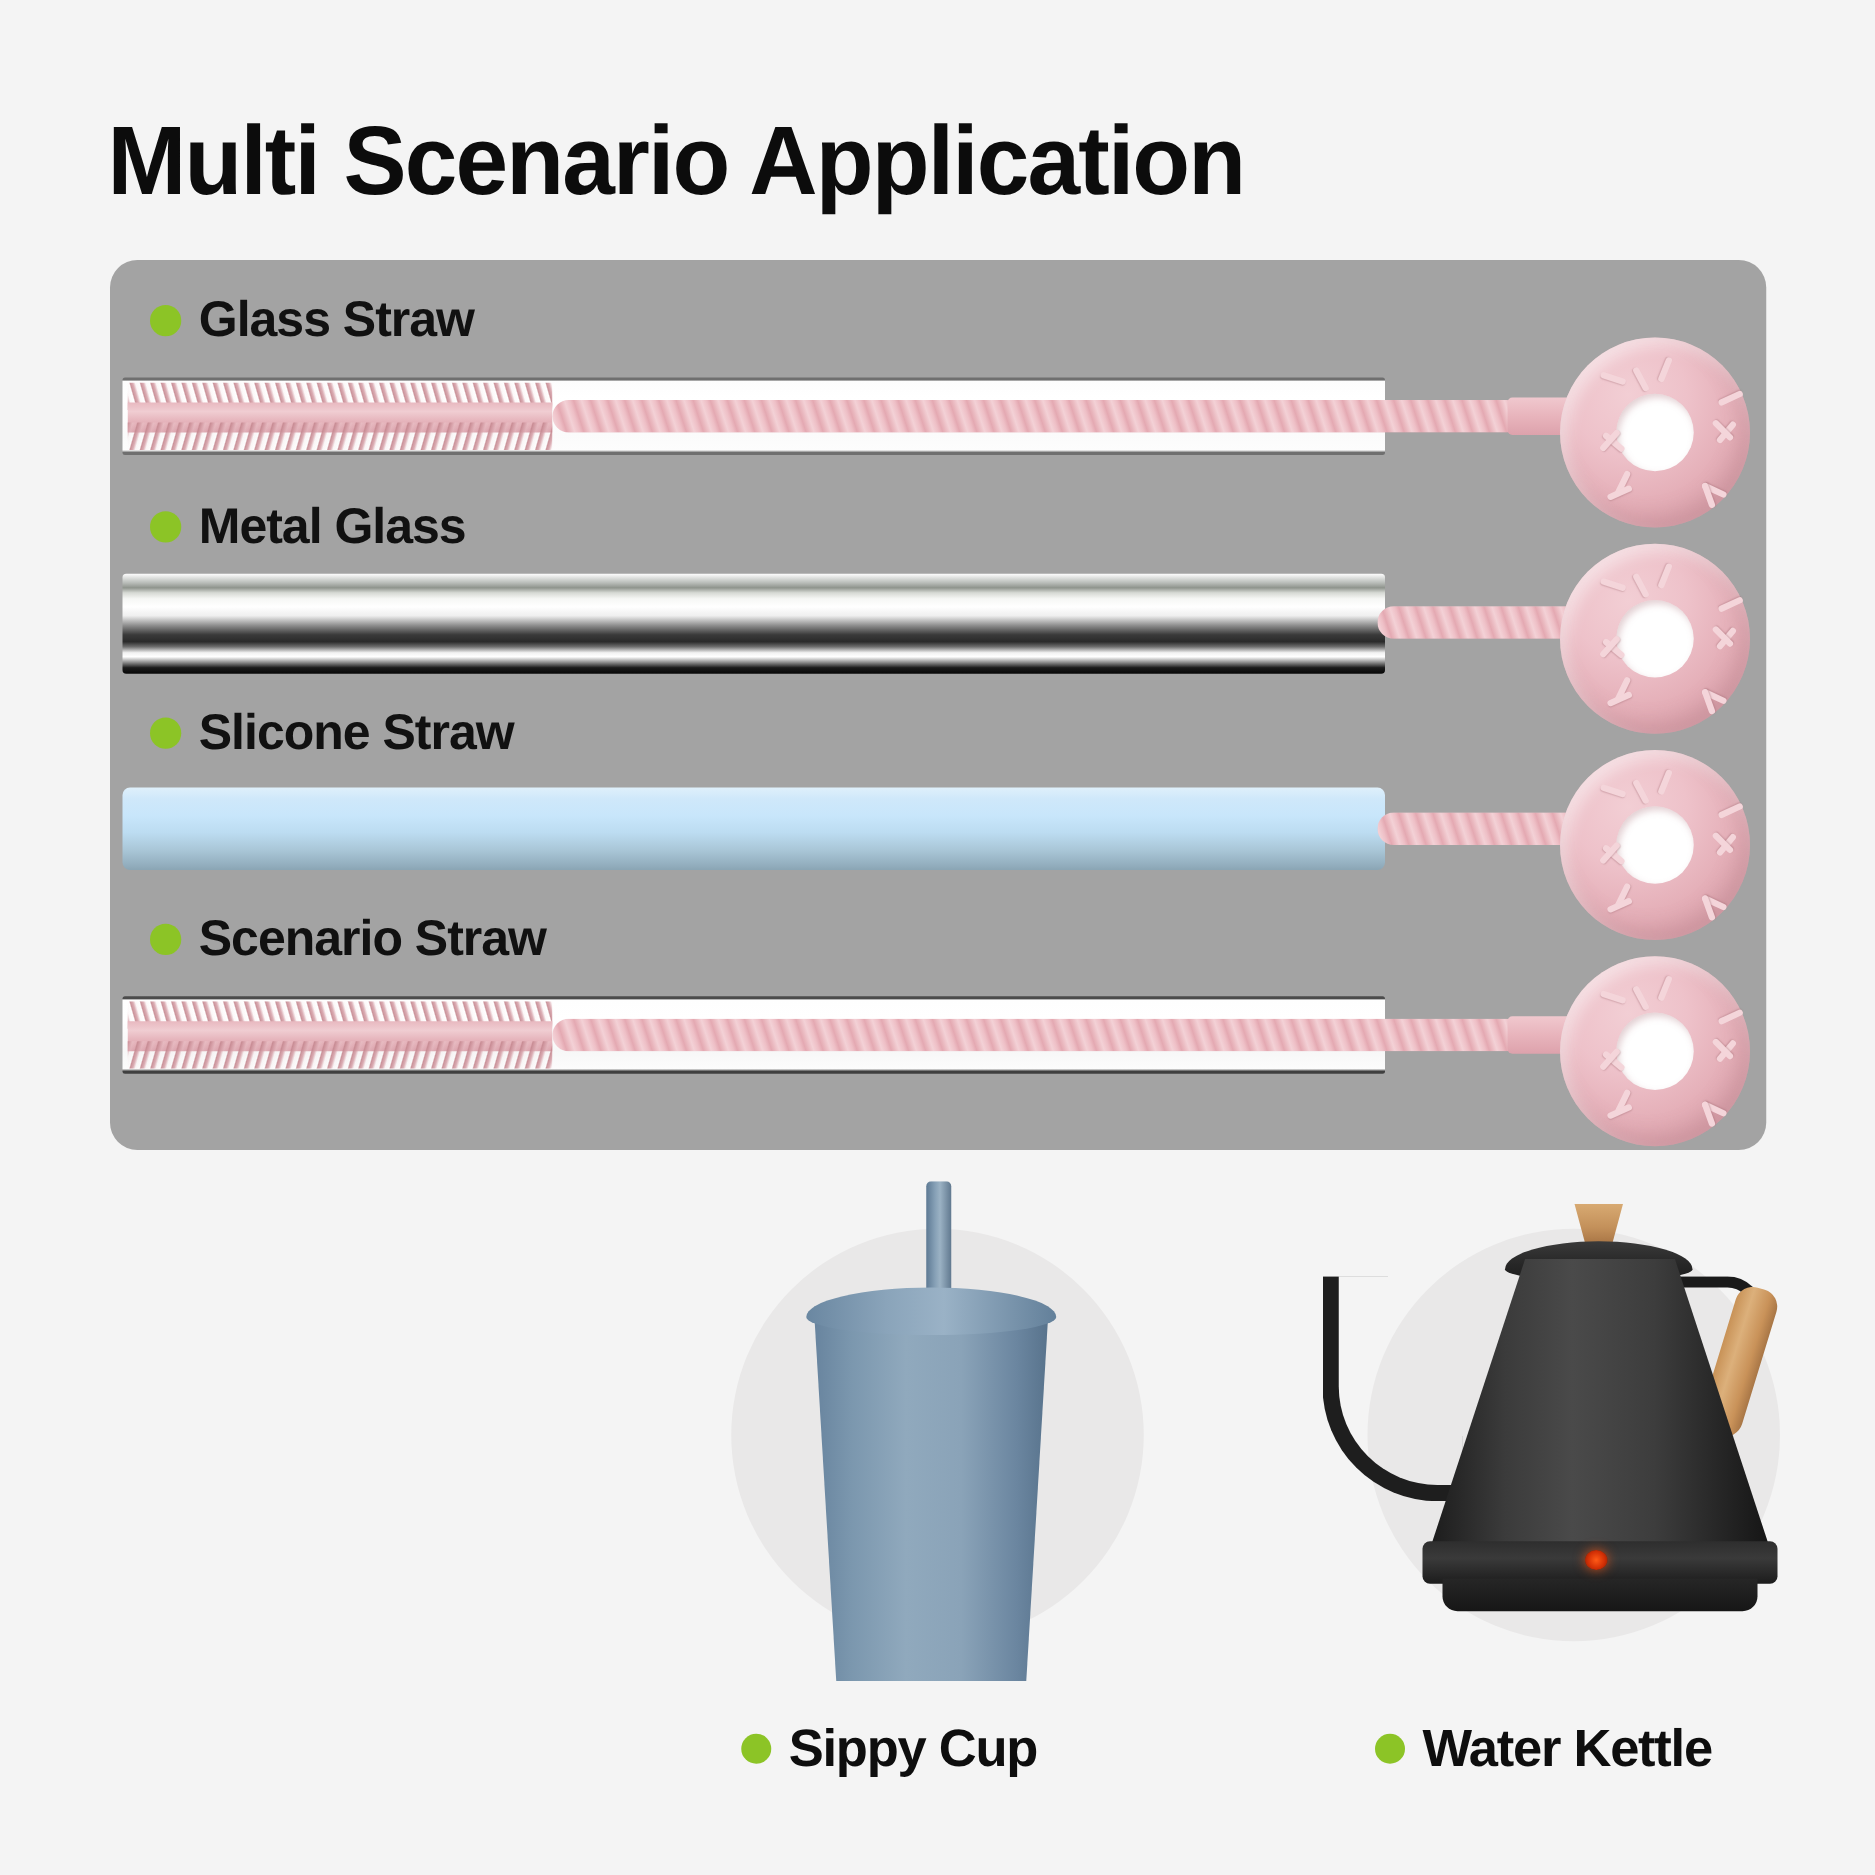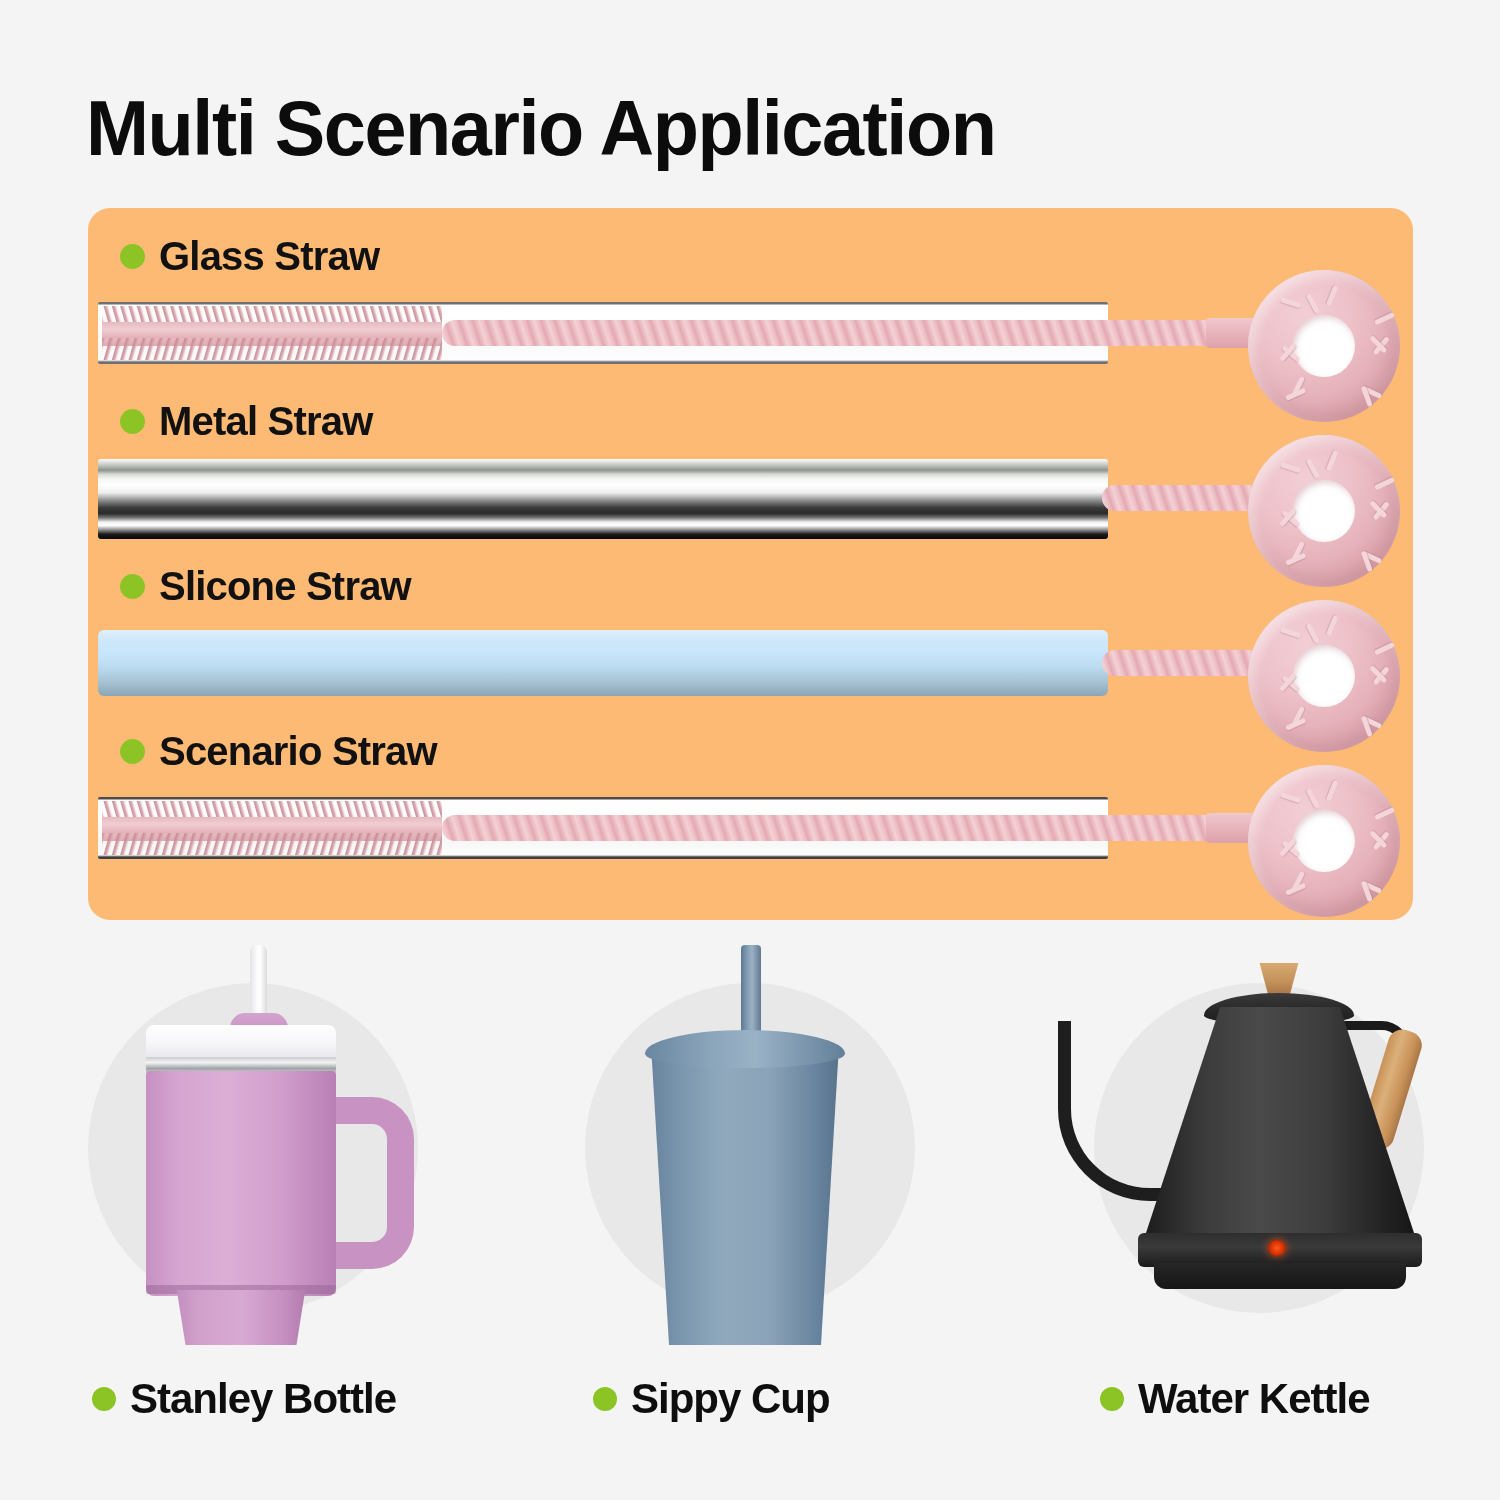--- a/index.html
+++ b/index.html
@@ -34,21 +34,21 @@
     transform-origin: left center;
   }
 
   
   .card {
     position: absolute;
     left: 88px;
     top: 208px;
     width: 1325px;
     height: 712px;
-    background: #fdba74;
+    background: #a3a3a3;
     border-radius: 22px;
   }
 
   
   .straw-row {
     position: absolute;
     left: 0;
     width: 100%;
   }
   .row1 { top: 22px; }
@@ -493,21 +493,21 @@
           <span class="sprinkle" style="transform:rotate(130deg) translate(-32px,-34px);"></span>
           <span class="sprinkle" style="transform:rotate(225deg) translate(-28px,34px);"></span>
           <span class="sprinkle" style="transform:rotate(312deg) translate(-34px,-32px);"></span>
         </div>
       </div>
     </div>
 
     <div class="straw-row row2">
       <div class="row-label">
         <span class="bullet"></span>
-        <span class="row-label-text">Metal Straw</span>
+        <span class="row-label-text">Metal Glass</span>
       </div>
       <div class="straw-art">
         <div class="tube tube-metal"></div>
         <div class="shaft" style="left:1014px; top:32px; width:164px;"></div>
         <div class="donut" style="left:1160px; top:-18px;">
           <div class="donut-hole"></div>
           <span class="sprinkle" style="transform:rotate(18deg) translate(-56px,-30px);"></span>
           <span class="sprinkle" style="transform:rotate(62deg) translate(-50px,-2px);"></span>
           <span class="sprinkle" style="transform:rotate(112deg) translate(-48px,22px);"></span>
           <span class="sprinkle" style="transform:rotate(155deg) translate(-58px,6px);"></span>
@@ -576,37 +576,20 @@
           <span class="sprinkle" style="transform:rotate(225deg) translate(-28px,34px);"></span>
           <span class="sprinkle" style="transform:rotate(312deg) translate(-34px,-32px);"></span>
         </div>
       </div>
     </div>
 
   </div>
 
   <div class="scenes">
 
-    <div class="scene scene-1">
-      <div class="scene-disc" style="left:10px; top:38px; width:330px; height:330px;"></div>
-      <div class="scene-art">
-        <div class="stan-straw"></div>
-        <div class="stan-straw-boss"></div>
-        <div class="stan-lid"></div>
-        <div class="stan-band"></div>
-        <div class="stan-handle"></div>
-        <div class="stan-body"></div>
-        <div class="stan-taper-line"></div>
-        <div class="stan-taper"></div>
-      </div>
-      <div class="scene-caption" style="left:14px;">
-        <span class="bullet"></span>
-        <span class="scene-caption-text">Stanley Bottle</span>
-      </div>
-    </div>
 
     <div class="scene scene-2">
       <div class="scene-disc" style="left:40px; top:38px; width:330px; height:330px;"></div>
       <div class="scene-art">
         <div class="sip-straw"></div>
         <div class="sip-body"></div>
         <div class="sip-lid"></div>
       </div>
       <div class="scene-caption" style="left:48px;">
         <span class="bullet"></span>

